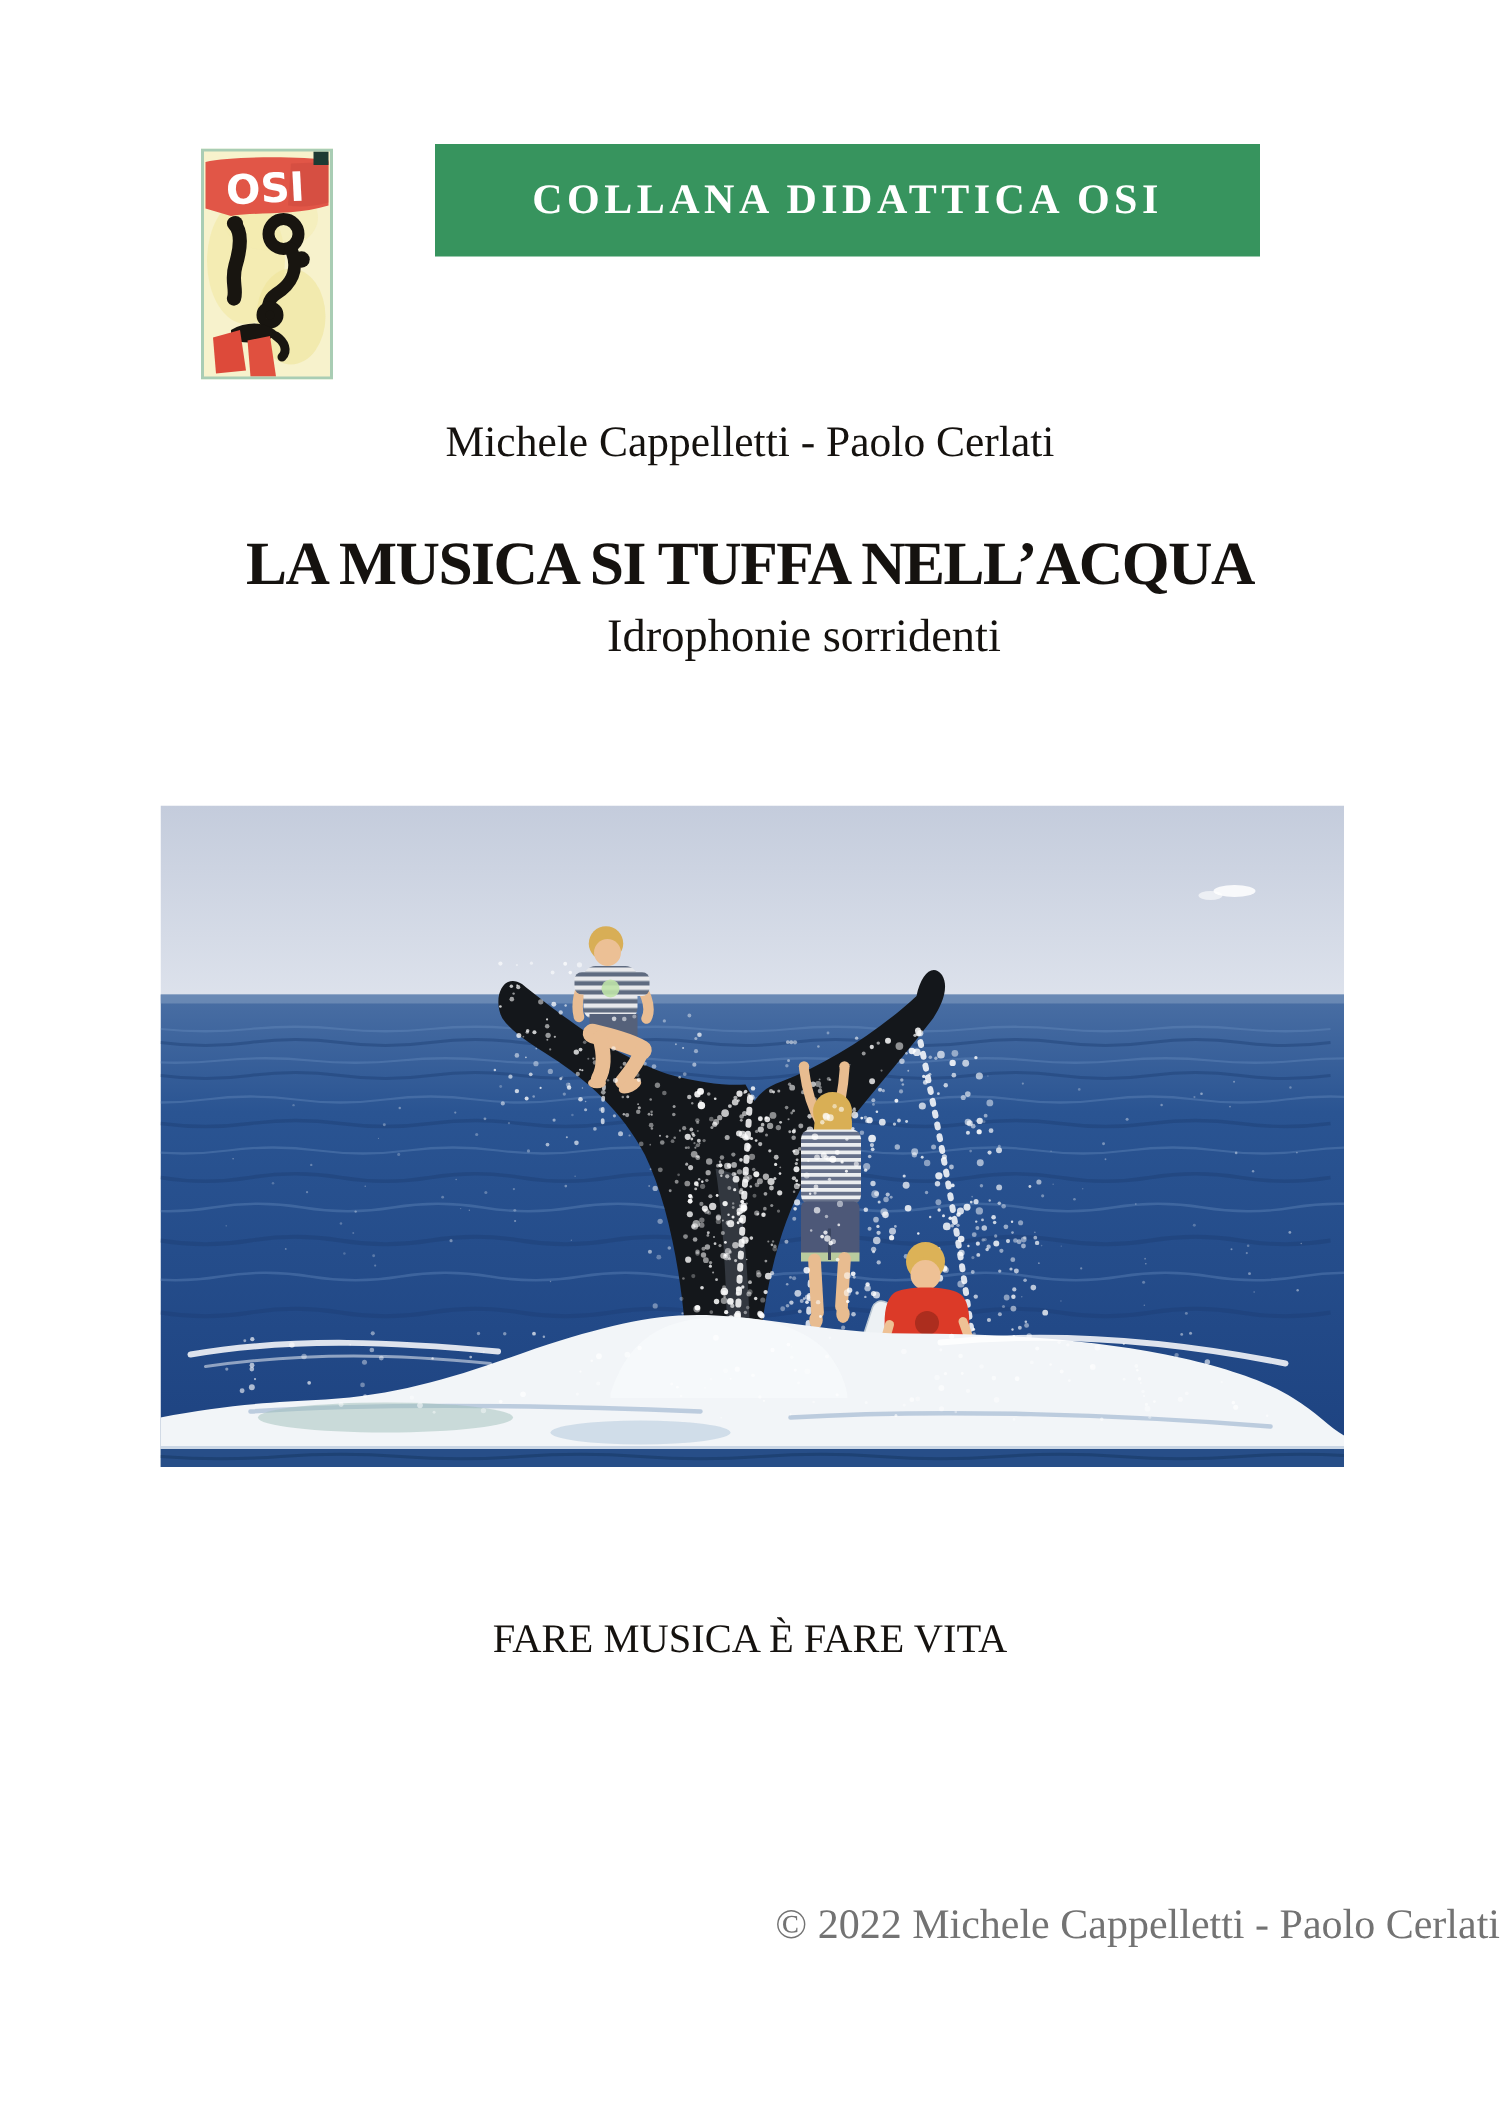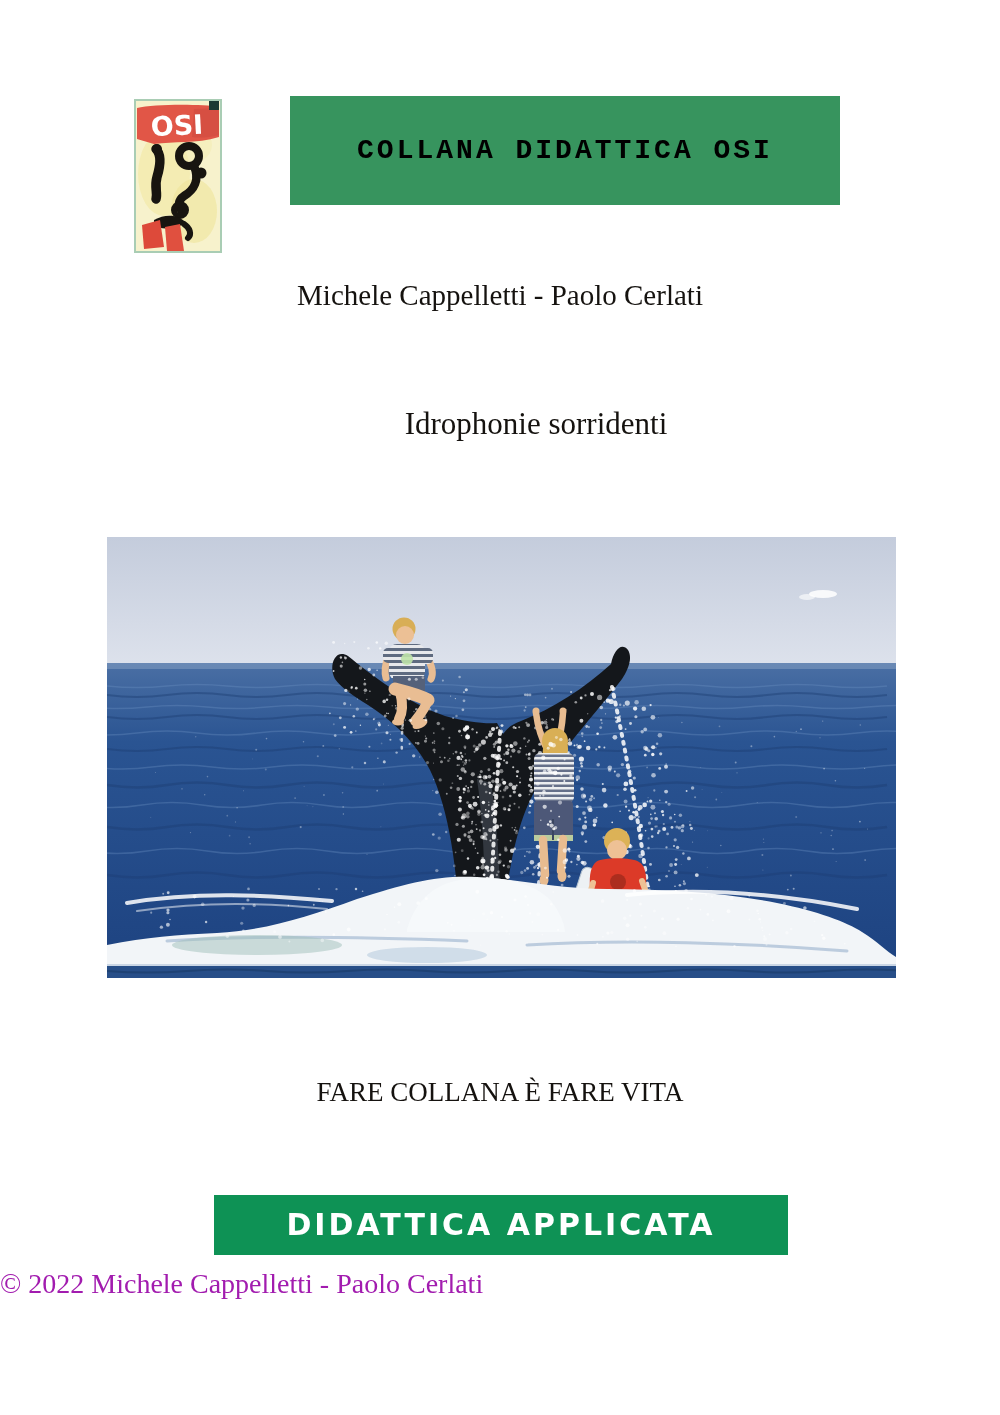--- a/index.html
+++ b/index.html
@@ -1,37 +1,37 @@
 <!DOCTYPE html>
 <html><head>
 <meta charset="utf-8">
 <style>
   html,body{margin:0;padding:0;background:#888;}
   .page{position:relative;width:1000px;height:1415px;background:#ffffff;overflow:hidden;
         font-family:"Liberation Serif", serif;}
   
   .logo{position:absolute;left:134px;top:99px;width:88px;height:154px;}
   
-  .series-banner{position:absolute;left:290px;top:96px;width:550px;height:109px;
-     background:#37945e;color:#000000;text-align:center;
+  .series-banner{position:absolute;left:290px;top:96px;width:550px;height:75px;
+     background:#37945e;color:#ffffff;text-align:center;
      display:flex;flex-direction:column;justify-content:center;gap:5px;
-     font-family:Liberation Mono, monospace;font-weight:bold;}
+     font-family:Liberation Serif, serif;font-weight:bold;}
   .series-banner .l1{font-size:28px;letter-spacing:3px;}
   .series-banner .l2{font-size:19px;letter-spacing:1px;}
   
   .authors{position:absolute;left:0;top:279px;width:100%;text-align:center;
      font-size:29px;color:#15120f;}
   .book-title{position:absolute;left:0;top:351px;width:100%;text-align:center;
      font-size:41px;font-weight:bold;letter-spacing:-1px;color:#15120f;}
   .book-subtitle{position:absolute;left:0;top:406px;width:100%;text-align:center;
      font-size:31px;color:#15120f;padding-left:36px;}
   .motto{position:absolute;left:0;top:1077px;width:100%;text-align:center;
      font-size:27px;color:#15120f;}
-  .copyright{position:absolute;left:0;top:1268px;width:100%;text-align:left;
-     font-size:28px;color:#a21caf;}
+  .copyright{position:absolute;left:0;top:1268px;width:100%;text-align:right;
+     font-size:28px;color:#737373;}
   
   .photo{position:absolute;left:107px;top:537px;width:789px;height:441px;}
   
   .category-banner{position:absolute;left:214px;top:1195px;width:574px;height:60px;
      background:#0e9255;color:#ffffff;text-align:center;line-height:60px;
      font-family:"DejaVu Sans", sans-serif;font-weight:bold;font-size:30px;letter-spacing:3px;}
 </style>
 </head>
 <body>
 
@@ -59,20 +59,21 @@
     <path d="M8,126 L26,121 L30,148 L10,150 Z" fill="#dd4a3a"></path>
     <path d="M31,128 L46,125 L50,152 L33,152 Z" fill="#e0503f"></path>
     <rect x="1" y="1" width="86" height="152" fill="none" stroke="#a9cdb4" stroke-width="2"></rect>
   </svg>
 
   <div class="series-banner">
     <div class="l1">COLLANA DIDATTICA OSI</div>
   </div>
 
   <div class="authors">Michele Cappelletti - Paolo Cerlati</div>
+  <div class="book-title">LA MUSICA SI TUFFA NELL’ACQUA</div>
   <div class="book-subtitle">Idrophonie sorridenti</div>
 
   <svg class="photo" viewBox="0 0 789 441">
     <defs>
       <linearGradient id="skyG" x1="0" y1="0" x2="0" y2="1">
         <stop offset="0" stop-color="#c4ccdc"></stop>
           <stop offset="1" stop-color="#dde2ec"></stop>
       </linearGradient>
       <linearGradient id="seaG" x1="0" y1="0" x2="0" y2="1">
         <stop offset="0" stop-color="#4a6fa4"></stop>
@@ -1266,20 +1267,17 @@
         <circle cx="141.5" cy="351.9" r="1.35" fill="#ffffff" opacity="0.45"></circle>
         <circle cx="60.9" cy="375.7" r="1.56" fill="#ffffff" opacity="0.61"></circle>
         <circle cx="167.6" cy="394.8" r="1.44" fill="#ffffff" opacity="0.42"></circle>
       </g>
 
     <rect x="0" y="427" width="789" height="2" fill="#b9c9dd" opacity="0.7"></rect>
     <rect x="0" y="429" width="789" height="12" fill="#274e88"></rect>
     <path d="M0,434 q40,3 80,0 t80,0 t80,0 t80,0 t80,0 t80,0 t80,0 t80,0 t80,0 t80,0" stroke="#16355f" stroke-width="2" fill="none" opacity="0.5"></path>
   </svg>
 
-  <div class="motto">FARE COLLANA È FARE VITA</div>
-
-  <div class="category-banner">
-    <span>DIDATTICA APPLICATA</span>
-  </div>
+  <div class="motto">FARE MUSICA È FARE VITA</div>
+
 
   <div class="copyright">© 2022 Michele Cappelletti - Paolo Cerlati</div>
 </div>
 
 </body></html>

